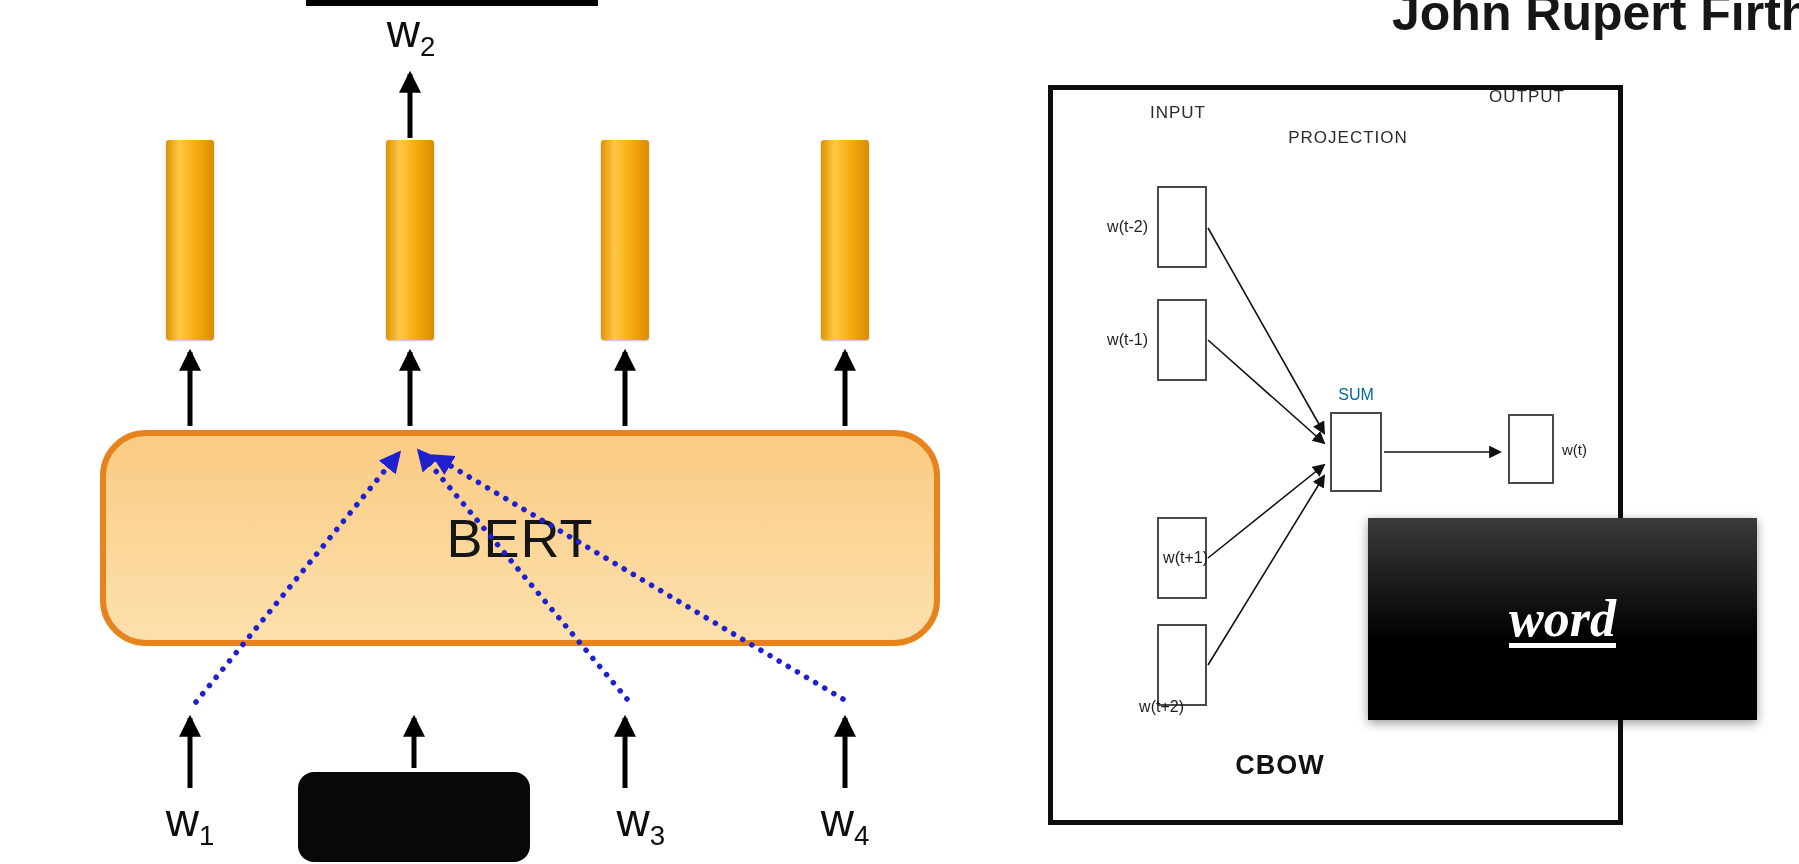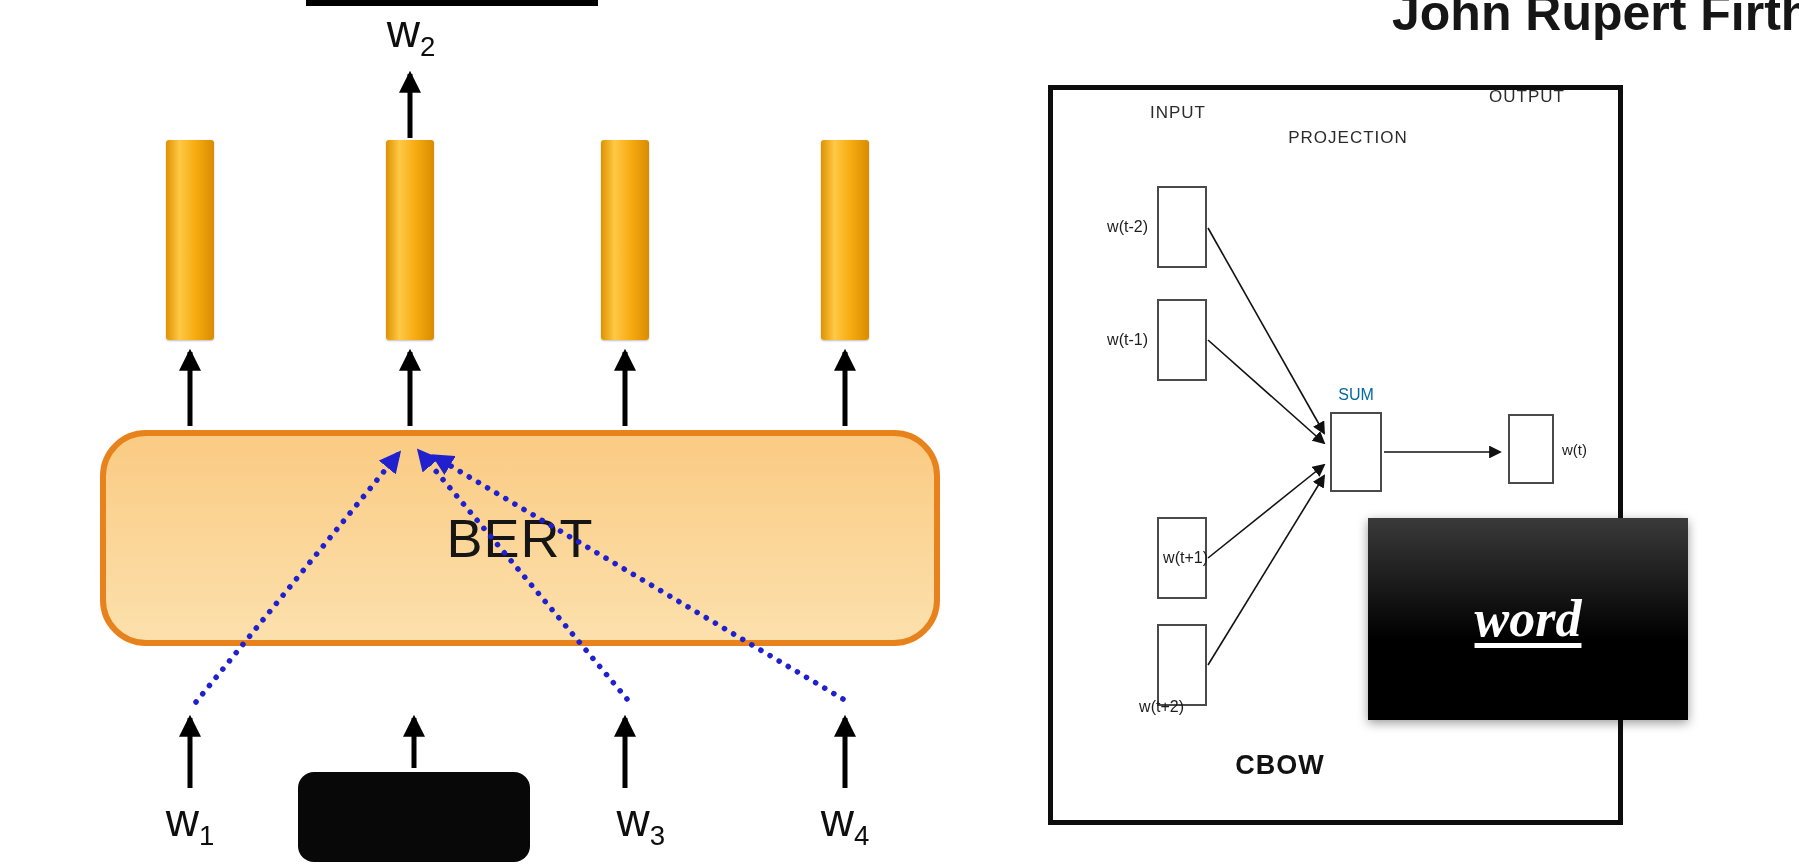--- a/index.html
+++ b/index.html
@@ -70,21 +70,21 @@
   .out-label {
     position:absolute; font-size:15px; color:#1d1d1d;
   }
   .cbow-caption {
     position:absolute; left:1200px; top:750px; width:160px; text-align:center;
     font-size:27px; font-weight:bold; letter-spacing:1px; color:#121212;
   }
 
   
   .callout {
-    position:absolute; left:1368px; top:518px; width:320px; height:202px;
+    position:absolute; left:1368px; top:518px; width:389px; height:202px;
     background:linear-gradient(180deg,#3a3a3a 0%, #000000 60%);
     box-shadow:0 3px 10px rgba(0,0,0,0.4);
     display:flex; flex-direction:column; align-items:center; justify-content:center;
     gap:4px;
   }
   .callout-line {
     font-family:"Liberation Serif", serif;
     font-style:italic; font-weight:bold;
     font-size:52px; color:#ffffff;
     text-decoration:underline;

